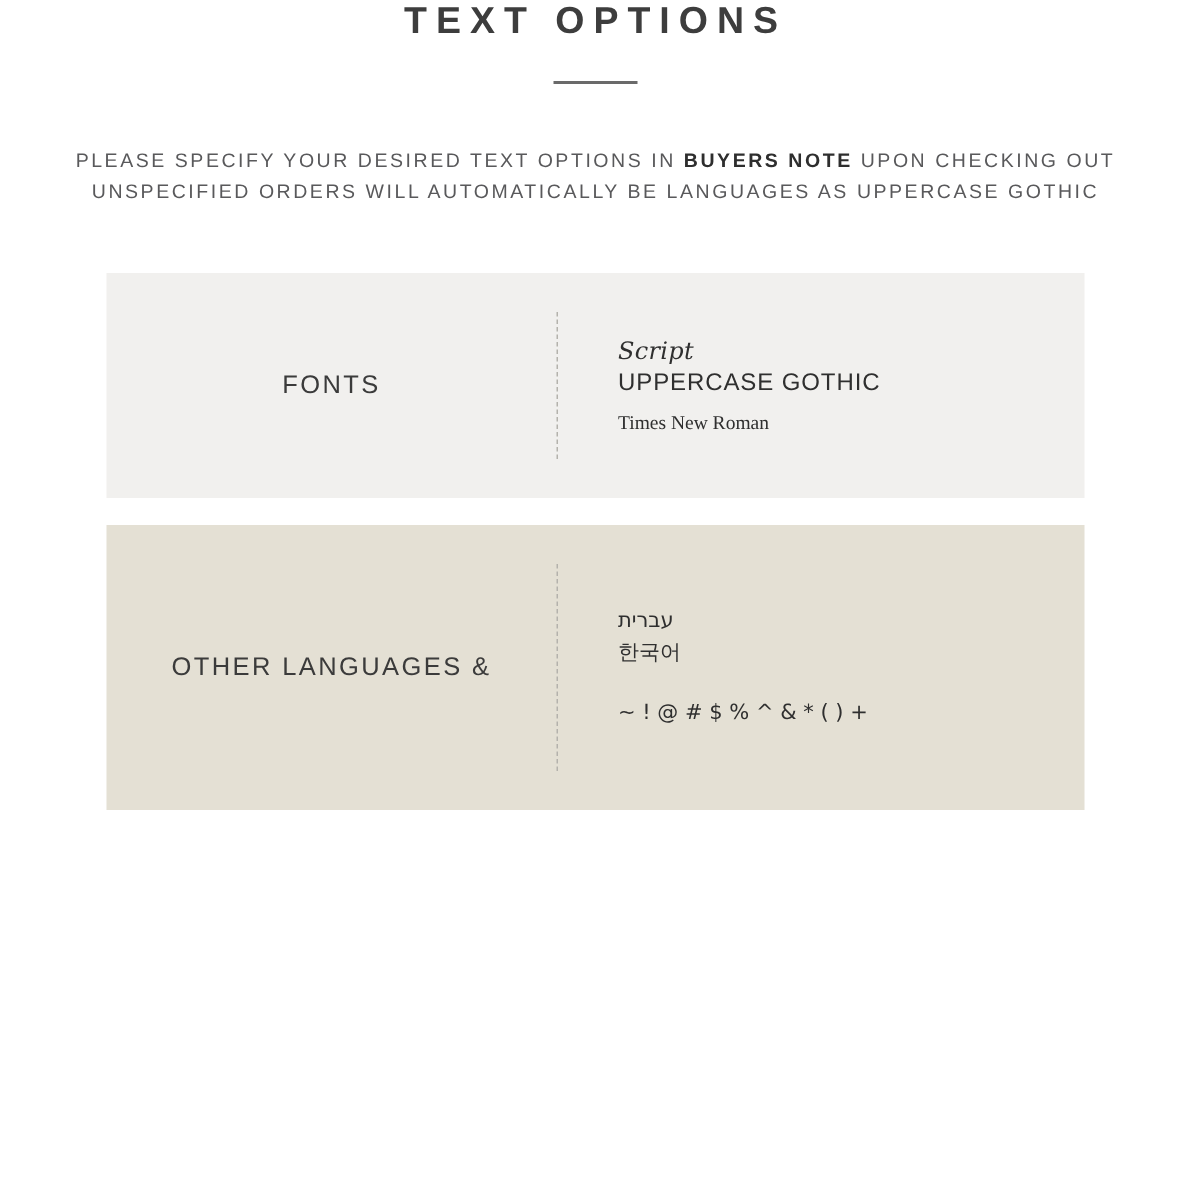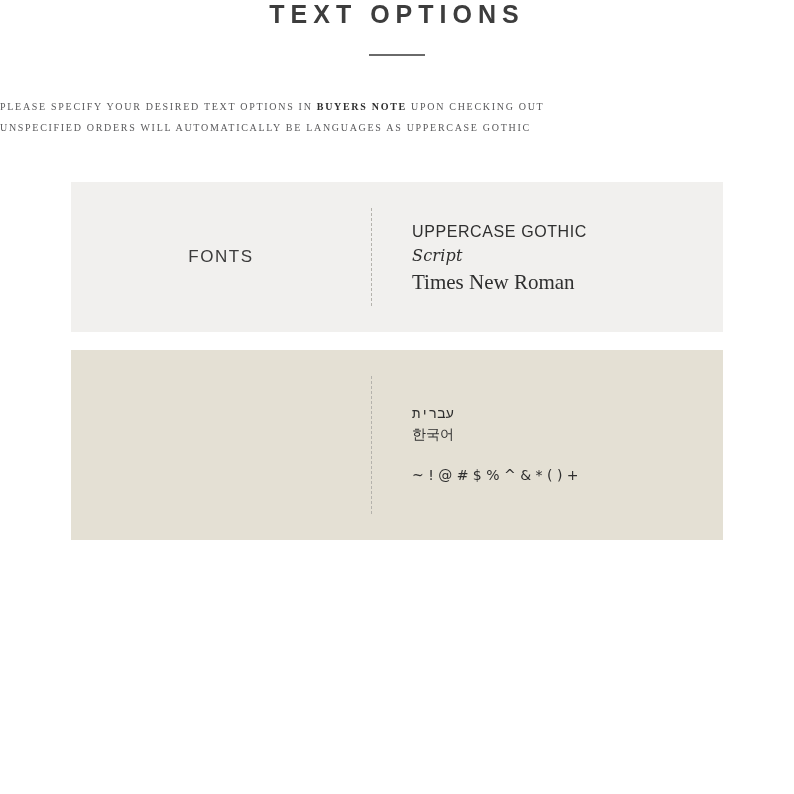--- a/index.html
+++ b/index.html
@@ -32,25 +32,25 @@
   .title-rule {
     width: 56px;
     height: 2px;
     background: #6a6a6a;
     margin: 25px auto 0 auto;
   }
 
   
   .intro {
     margin-top: 40px;
-    font-size: 10px;
+    text-align: center;
+    font-size: 13px;
     letter-spacing: 1.7px;
     color: #59595b;
     line-height: 21px;
-    font-family: Liberation Serif, serif;
   }
   .intro .strong {
     font-weight: 700;
     color: #2e2e2e;
   }
 
   
   .block {
     position: relative;
     width: 652px;
@@ -108,31 +108,31 @@
   }
   .font-script {
     font-family: "DejaVu Serif", serif;
     font-style: italic;
     font-size: 16px;
     letter-spacing: 0.2px;
     margin-top: 2px;
   }
   .font-times {
     font-family: "Liberation Serif", serif;
-    font-size: 21px;
+    font-size: 13px;
     margin-top: 4px;
   }
 
   .lang-group {
     font-family: "DejaVu Sans", sans-serif;
     font-size: 14px;
     color: #2f2f2f;
     line-height: 21px;
   }
-  .lang-group .lg-line { display: block; font-family: Liberation Mono, monospace; }
+  .lang-group .lg-line { display: block; }
   .special-group {
     margin-top: 18px;
     font-family: "DejaVu Sans", sans-serif;
     font-size: 14px;
     color: #2f2f2f;
     line-height: 22px;
   }
   .special-group .sg-line { display: block; }
 </style>
 </head>
@@ -145,30 +145,30 @@
 
   <div class="intro">
     <div><span>PLEASE SPECIFY YOUR DESIRED TEXT OPTIONS IN </span><span class="strong">BUYERS NOTE</span><span> UPON CHECKING OUT</span></div>
     <div>UNSPECIFIED ORDERS WILL AUTOMATICALLY BE LANGUAGES AS UPPERCASE GOTHIC</div>
   </div>
 
   <div class="block block-fonts">
     <div class="block-label">FONTS</div>
     <div class="divider"></div>
     <div class="block-content">
+      <div class="font-line font-script">Script</div>
       <div class="font-line font-uppercase">UPPERCASE GOTHIC</div>
-      <div class="font-line font-script">Script</div>
       <div class="font-line font-times">Times New Roman</div>
     </div>
   </div>
 
   <div class="block block-langs">
     <div class="block-label">
       <div>
-        <br>
+        <span class="lbl-line">OTHER LANGUAGES &amp;</span><br>
       </div>
     </div>
     <div class="divider"></div>
     <div class="block-content">
       <div class="lang-group">
         <span class="lg-line">עברית</span>
         <span class="lg-line">한국어</span>
       </div>
       <div class="special-group">
         <span class="sg-line">~ ! @ # $ % ^ &amp; * ( ) +</span>

